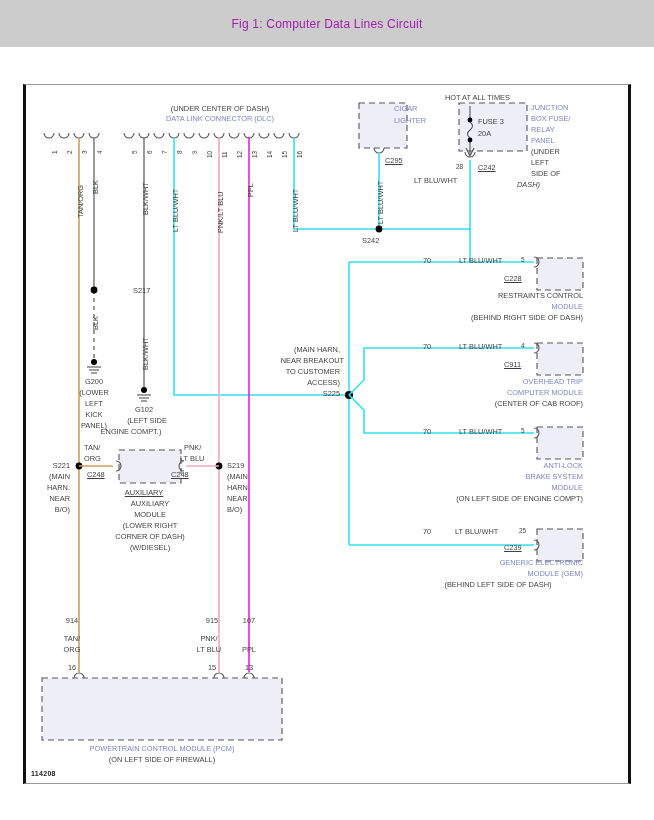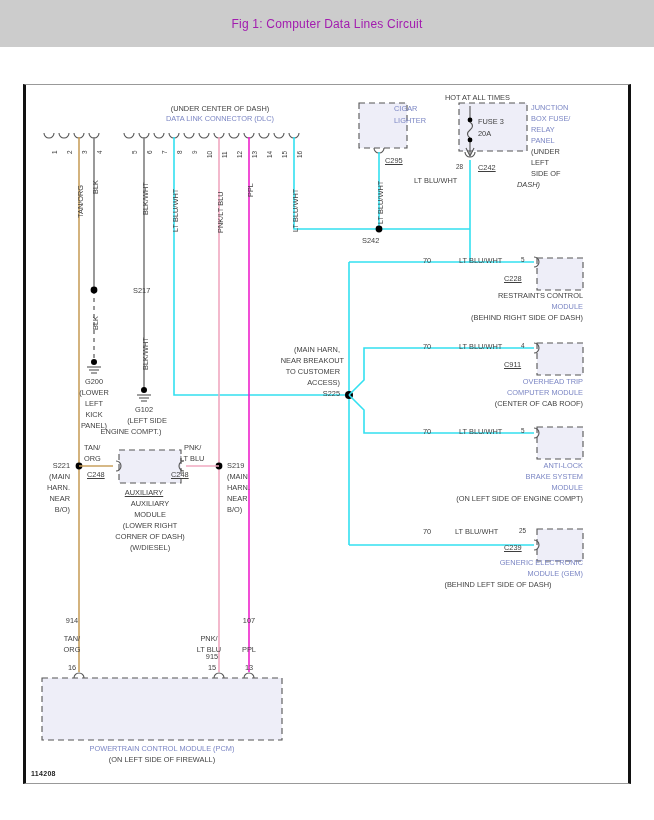--- a/index.html
+++ b/index.html
@@ -296,21 +296,21 @@
 <div class="lbl uline" style="left:504px;top:543px;">C239</div>
 <div class="lbl rt blue" style="left:443px;top:558px;width:140px;">GENERIC ELECTRONIC</div>
 <div class="lbl rt blue" style="left:443px;top:569px;width:140px;">MODULE (GEM)</div>
 <div class="lbl rt" style="left:413px;top:580px;width:170px;text-align:center;">(BEHIND LEFT SIDE OF DASH)</div>
 
 <div class="lbl ctr" style="left:55px;top:616px;width:34px;">914</div>
 <div class="lbl ctr" style="left:55px;top:634px;width:34px;">TAN/</div>
 <div class="lbl ctr" style="left:55px;top:645px;width:34px;">ORG</div>
 <div class="lbl ctr" style="left:55px;top:663px;width:34px;">16</div>
 
-<div class="lbl ctr" style="left:195px;top:616px;width:34px;margin-top:36px;">915</div>
+<div class="lbl ctr" style="left:195px;top:616px;width:34px;">915</div>
 <div class="lbl ctr" style="left:188px;top:634px;width:42px;">PNK/</div>
 <div class="lbl ctr" style="left:188px;top:645px;width:42px;">LT BLU</div>
 <div class="lbl ctr" style="left:195px;top:663px;width:34px;">15</div>
 
 <div class="lbl ctr" style="left:232px;top:616px;width:34px;">107</div>
 <div class="lbl ctr" style="left:232px;top:645px;width:34px;">PPL</div>
 <div class="lbl ctr" style="left:232px;top:663px;width:34px;">13</div>
 
 <div class="lbl ctr blue" style="left:62px;top:744px;width:200px;">POWERTRAIN CONTROL MODULE (PCM)</div>
 <div class="lbl ctr" style="left:82px;top:755px;width:160px;">(ON LEFT SIDE OF FIREWALL)</div>

